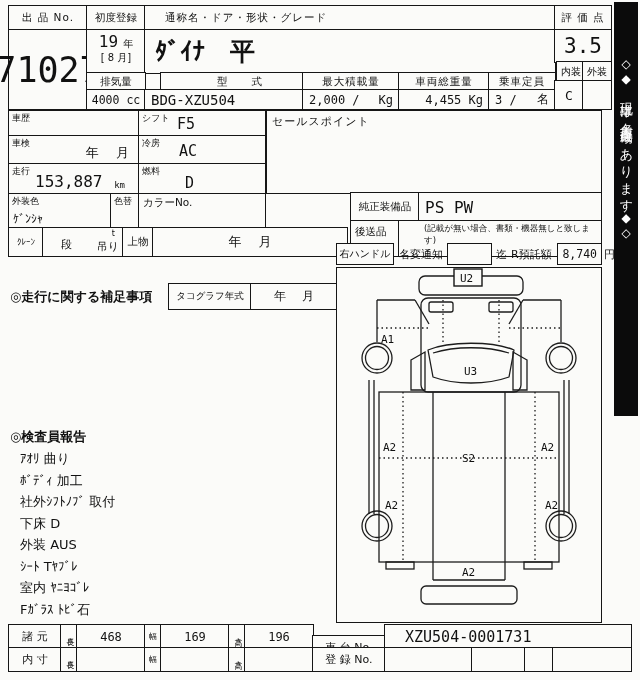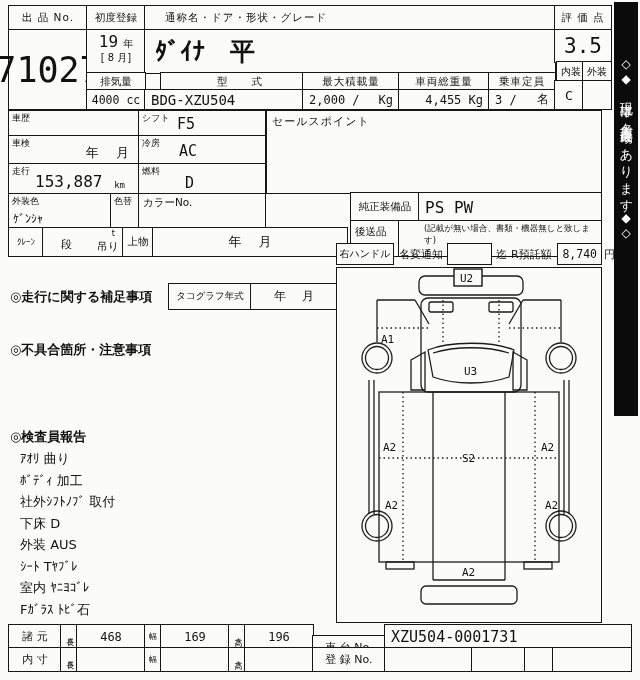--- a/index.html
+++ b/index.html
@@ -145,21 +145,20 @@
   <div class="abs bx" style="left:447px;top:243px;width:45px;height:22px;"></div>
   <div class="abs" style="left:496px;top:247px;font-size:11px;">迄</div>
   <div class="abs" style="left:511px;top:247px;font-size:11px;">R預託額</div>
   <div class="abs bx mono" style="left:557px;top:243px;width:45px;height:22px;font-size:11.5px;display:flex;align-items:center;justify-content:flex-end;padding-right:4px;padding-left:32px;">8,740</div>
   <div class="abs" style="left:604px;top:247px;font-size:11px;">円</div>
 
   <div class="abs" style="left:10px;top:288px;font-size:13px;font-weight:600;">◎走行に関する補足事項</div>
   <div class="abs bx ctr" style="left:168px;top:283px;width:84px;height:27px;font-size:9.5px;">タコグラフ年式</div>
   <div class="abs bx ctr pre" style="left:250px;top:283px;width:88px;height:27px;font-size:12px;">年　 月</div>
 
-  <div class="abs" style="left:10px;top:341px;font-size:13px;font-weight:600;">◎不具合箇所・注意事項</div>
 
   <div class="abs" style="left:10px;top:428px;font-size:13px;font-weight:600;">◎検査員報告</div>
   <div class="abs" style="left:20px;top:448px;width:230px;">
     <div class="insp-item">ｱｵﾘ 曲り</div>
     <div class="insp-item">ﾎﾞﾃﾞｨ 加工</div>
     <div class="insp-item">社外ｼﾌﾄﾉﾌﾞ 取付</div>
     <div class="insp-item">下床 D</div>
     <div class="insp-item">外装 AUS</div>
     <div class="insp-item">ｼｰﾄ Tﾔﾌﾞﾚ</div>
     <div class="insp-item">室内 ﾔﾆﾖｺﾞﾚ</div>
@@ -234,21 +233,21 @@
   </div>
 
   <div class="abs bx ctr" style="left:8px;top:624px;width:54px;height:25px;font-size:11px;">諸 元</div>
   <div class="abs bx ctr vtext" style="left:60px;top:624px;width:18px;height:25px;font-size:8px;">長さ</div>
   <div class="abs bx ctr mono" style="left:76px;top:624px;width:70px;height:25px;font-size:12px;">468</div>
   <div class="abs bx ctr" style="left:144px;top:624px;width:18px;height:25px;font-size:8px;">幅</div>
   <div class="abs bx ctr mono" style="left:160px;top:624px;width:70px;height:25px;font-size:12px;">169</div>
   <div class="abs bx ctr vtext" style="left:228px;top:624px;width:18px;height:25px;font-size:8px;">高さ</div>
   <div class="abs bx ctr mono" style="left:244px;top:624px;width:70px;height:25px;font-size:12px;">196</div>
   <div class="abs bx ctr" style="left:312px;top:624px;width:74px;height:25px;font-size:11px;margin-top:11px;">車 台 No.</div>
-  <div class="abs bx mono" style="left:384px;top:624px;width:248px;height:25px;font-size:15px;display:flex;align-items:center;padding-left:6px;">XZU504-0001731</div>
+  <div class="abs bx mono" style="left:384px;top:624px;width:248px;height:25px;font-size:15px;display:flex;align-items:center;padding-left:20px;">XZU504-0001731</div>
 
   <div class="abs bx ctr" style="left:8px;top:647px;width:54px;height:25px;font-size:11px;">内 寸</div>
   <div class="abs bx ctr vtext" style="left:60px;top:647px;width:18px;height:25px;font-size:8px;">長さ</div>
   <div class="abs bx" style="left:76px;top:647px;width:70px;height:25px;"></div>
   <div class="abs bx ctr" style="left:144px;top:647px;width:18px;height:25px;font-size:8px;">幅</div>
   <div class="abs bx" style="left:160px;top:647px;width:70px;height:25px;"></div>
   <div class="abs bx ctr vtext" style="left:228px;top:647px;width:18px;height:25px;font-size:8px;">高さ</div>
   <div class="abs bx" style="left:244px;top:647px;width:70px;height:25px;"></div>
   <div class="abs bx ctr" style="left:312px;top:647px;width:74px;height:25px;font-size:11px;">登 録 No.</div>
   <div class="abs bx" style="left:384px;top:647px;width:89px;height:25px;"></div>

